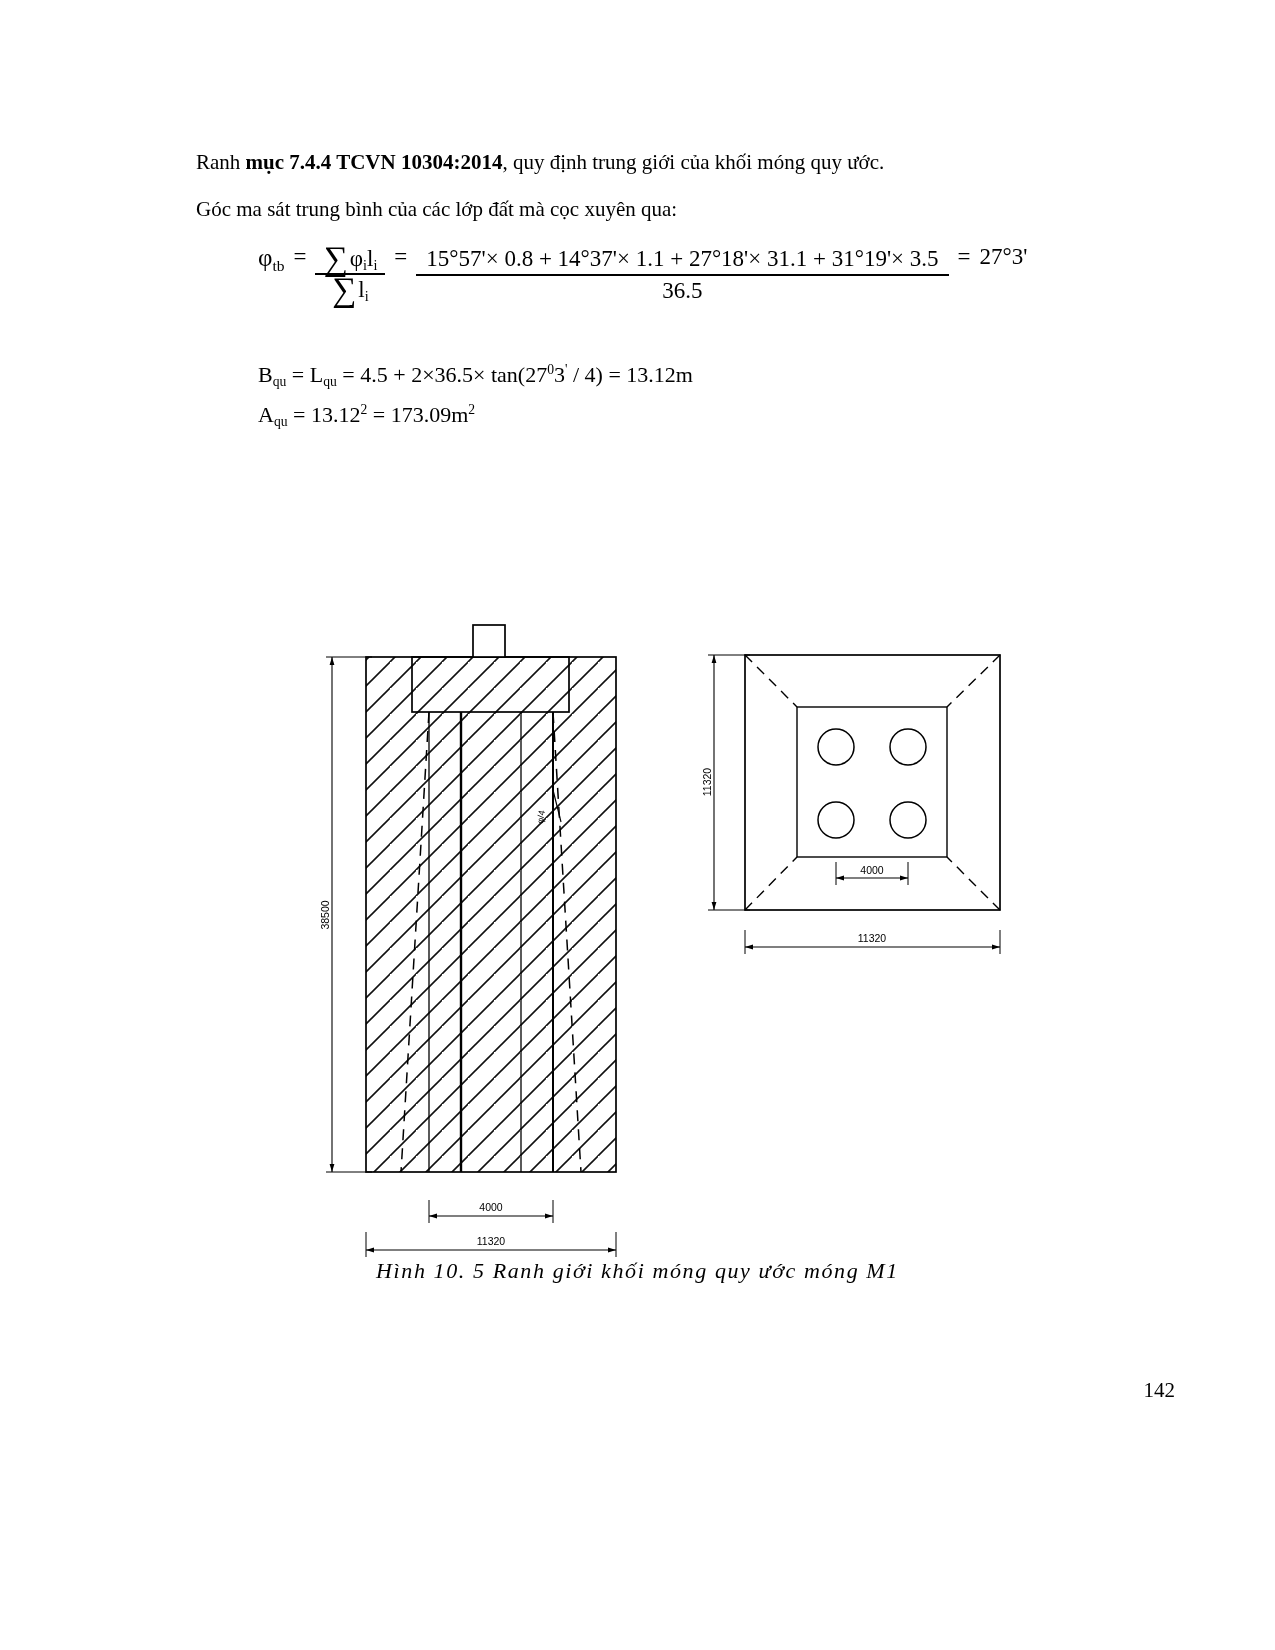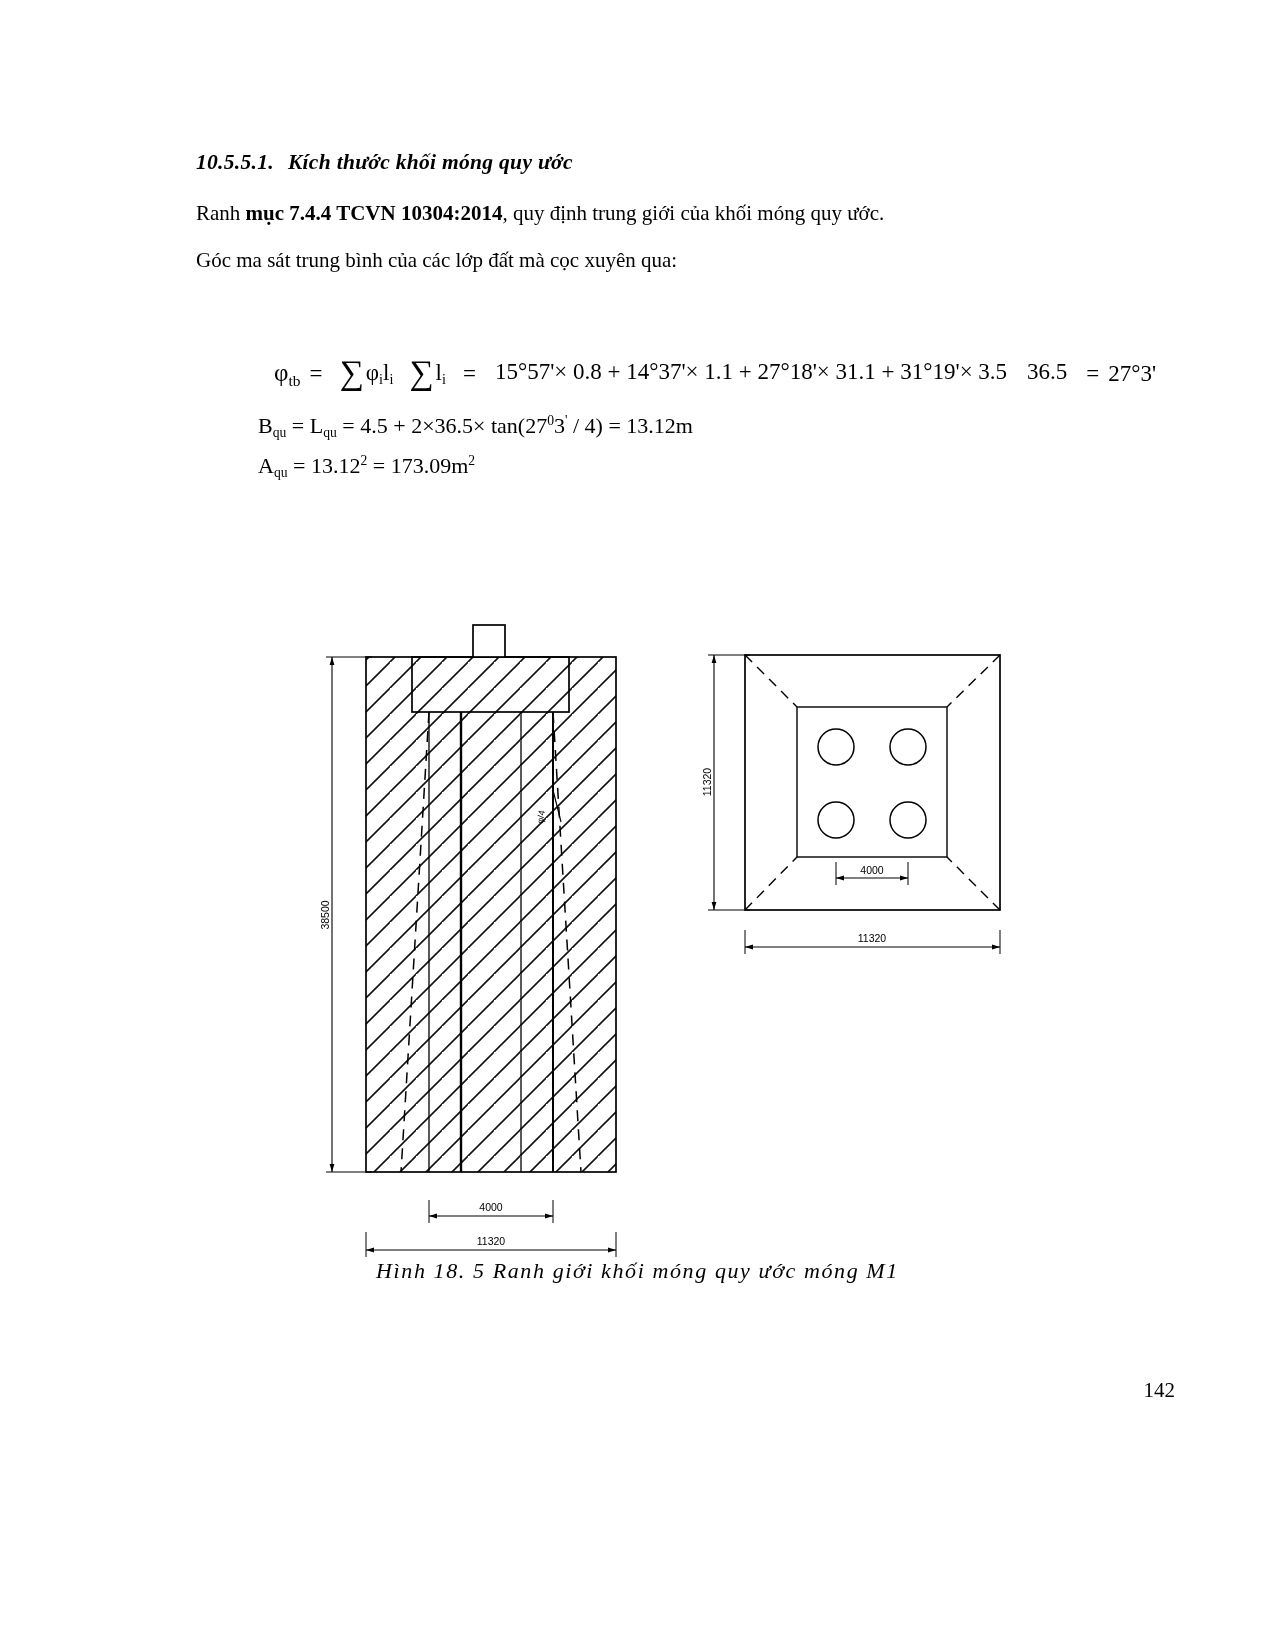--- a/index.html
+++ b/index.html
@@ -60,30 +60,30 @@
     font-size: 0.62em;
     vertical-align: 0.62em;
     line-height: 0;
   }
 
   
   .eq-main {
     position: relative;
     left: 62px;
     display: flex;
-    align-items: flex-end;
+    align-items: flex-start;
     font-size: 23px;
-    margin: 8px 0 26px 16px;
+    margin: 8px 0 26px 0;
     height: 92px;
   }
   .eq-main .phitb { font-size: 25px; }
   .eq-main .op { margin: 0 9px; font-size: 23px; }
   .frac {
     display: inline-flex;
-    flex-direction: row;
+    flex-direction: column;
     align-items: center;
     vertical-align: middle;
   }
   .frac .numer, .frac .denom {
     padding: 1px 8px;
     text-align: center;
     white-space: nowrap;
   }
   .frac .bar {
     width: 100%;
@@ -139,23 +139,20 @@
     font-size: 21px;
   }
 </style>
 </head>
 <body>
 
 <div class="page">
 
   <div class="content">
 
-    <div class="sec-heading">
-      <span class="num">10.5.5.1.</span><span>Kích thước khối móng quy ước</span>
-    </div>
 
     <div class="para">
       <span>Ranh </span><b>mục 7.4.4 TCVN 10304:2014</b><span>, quy định trung giới của khối móng quy ước.</span>
     </div>
 
     <div class="para">Góc ma sát trung bình của các lớp đất mà cọc xuyên qua:</div>
 
     <div class="eq-main math">
       <span class="phitb"><span>φ</span><sub>tb</sub></span>
       <span class="op">=</span>
@@ -275,17 +272,17 @@
         <text x="872" y="264" font-family="Liberation Sans, sans-serif" font-size="10.5" text-anchor="middle">4000</text>
 
         <line x1="745" y1="337" x2="1000" y2="337" stroke="#000" stroke-width="1.1" marker-start="url(#arrR)" marker-end="url(#arrL)"></line>
         <line x1="745" y1="320" x2="745" y2="344" stroke="#000" stroke-width="1.0"></line>
         <line x1="1000" y1="320" x2="1000" y2="344" stroke="#000" stroke-width="1.0"></line>
         <text x="872" y="332" font-family="Liberation Sans, sans-serif" font-size="10.5" text-anchor="middle">11320</text>
       </g>
     </svg>
   </div>
 
-  <div class="caption">Hình 18. 5 Ranh giới khối móng quy ước móng M1</div>
+  <div class="caption">Hình 10. 5 Ranh giới khối móng quy ước móng M1</div>
 
   <div class="page-number">142</div>
 
 </div>
 
 </body></html>

